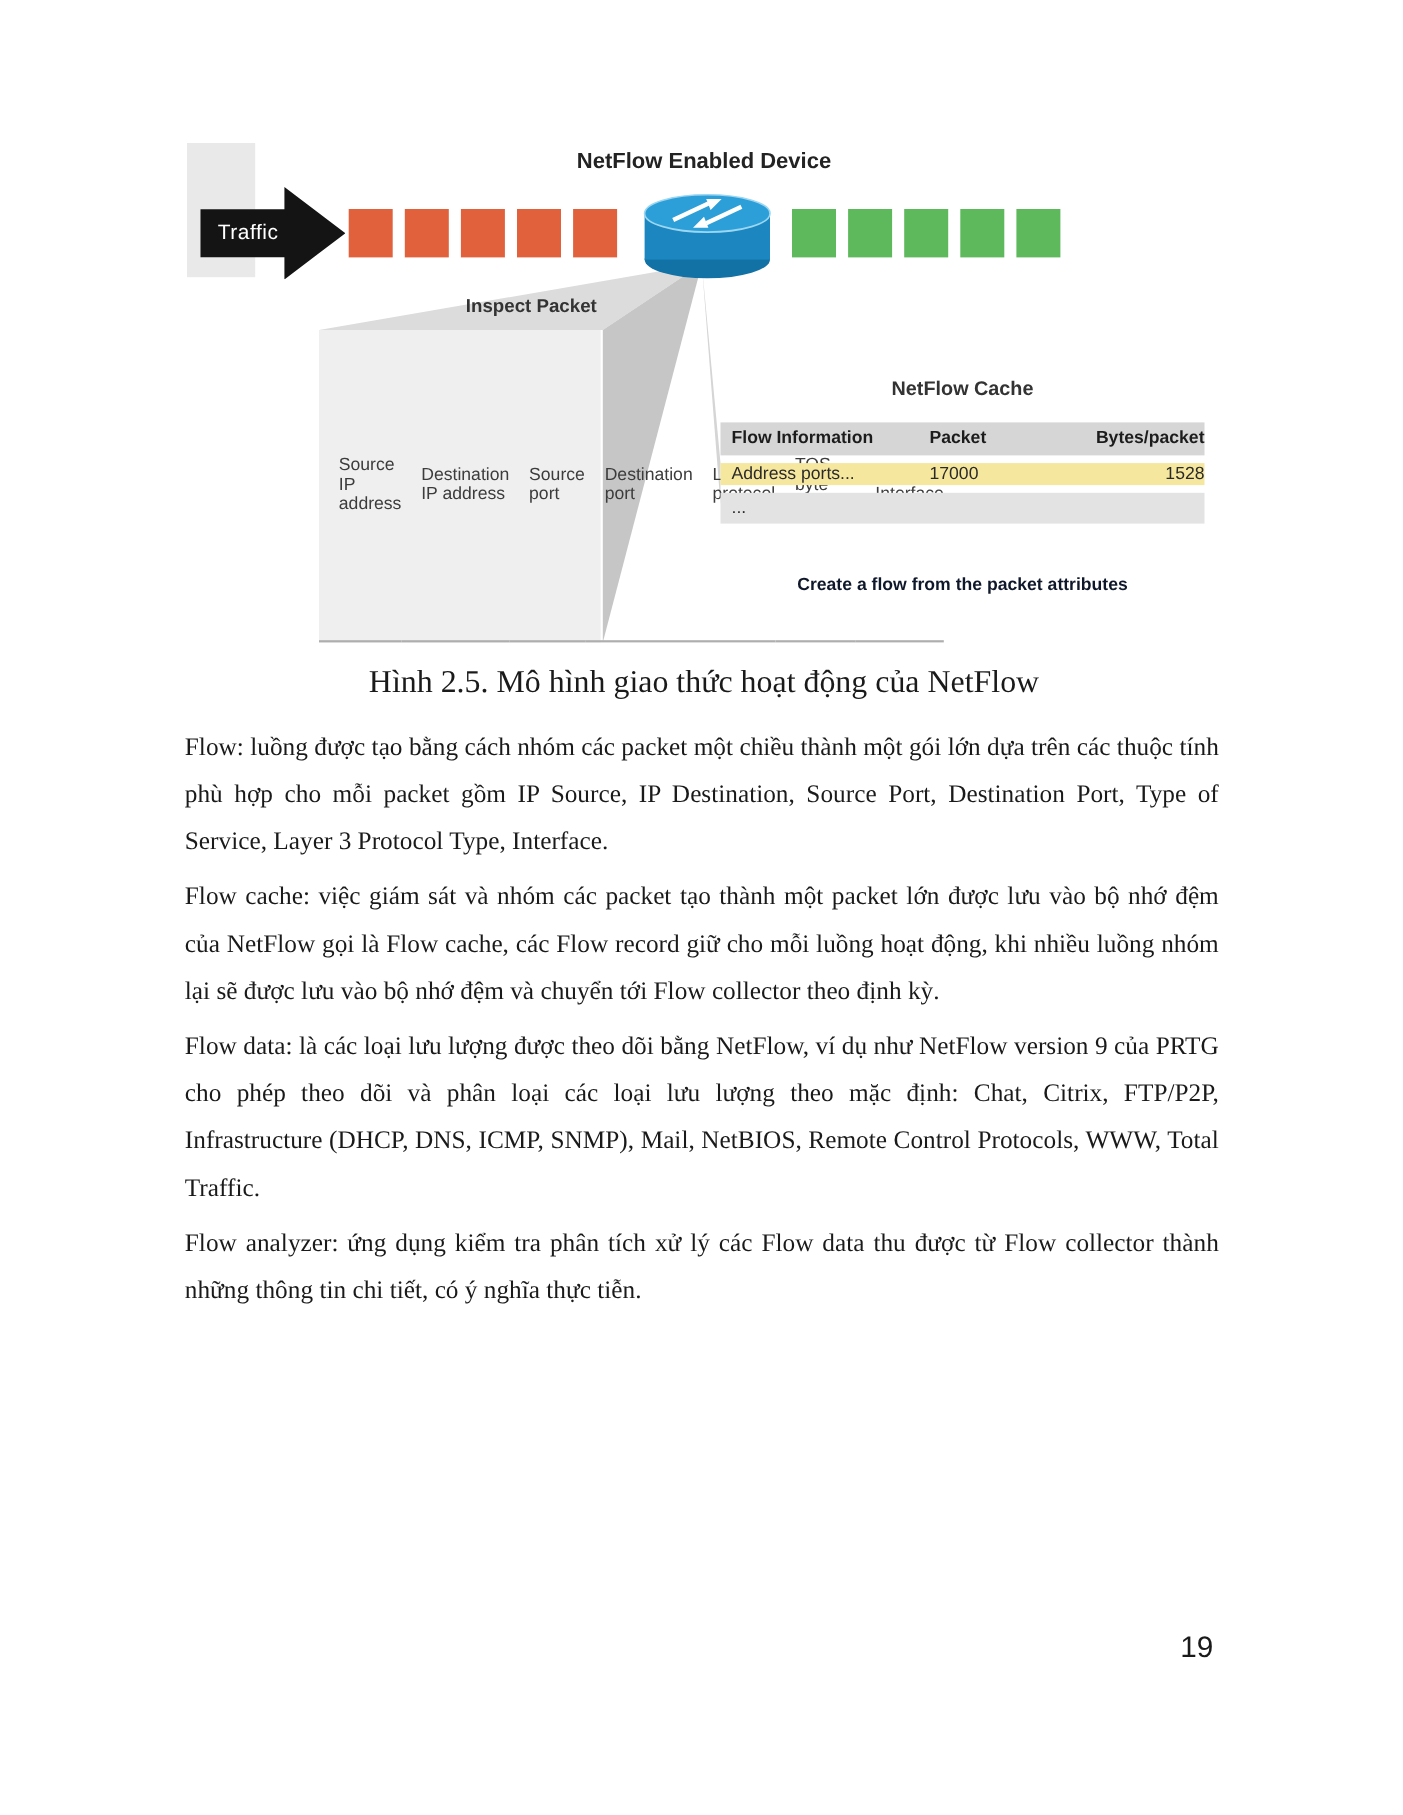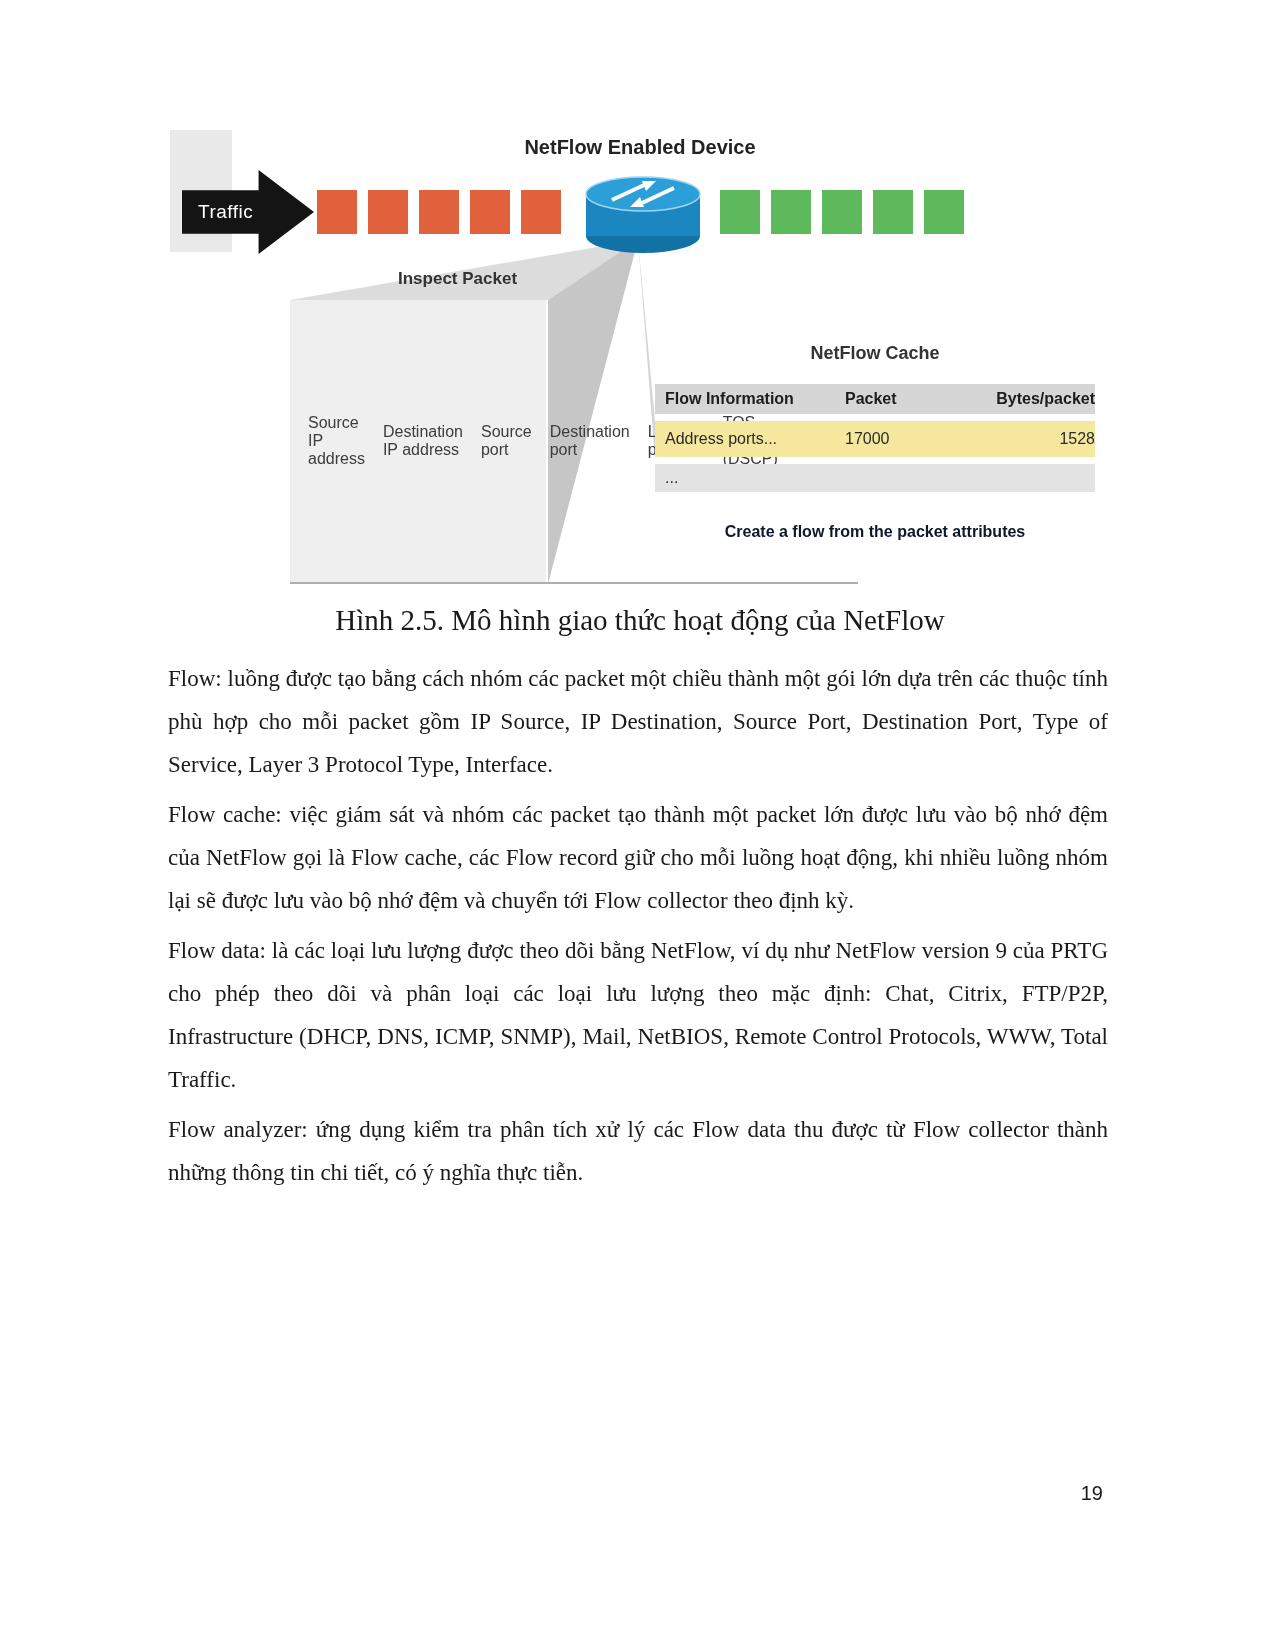--- a/index.html
+++ b/index.html
@@ -28,50 +28,50 @@
   .packets-green { left:550px; }
   .pkt { width:40px; height:44px; }
   .pkt-orange { background:#e0613c; }
   .pkt-green  { background:#5eb95c; }
 
   .router { position:absolute; left:412px; top:44px; width:122px; height:86px; z-index:3; }
 
   .funnel-svg { position:absolute; left:0; top:0; width:940px; height:462px; z-index:0; pointer-events:none; }
 
   .inspect-label { position:absolute; left:228px; top:141px; width:170px; z-index:2;
-    font-size:17px; font-weight:600; color:#333333; }
+    font-size:17px; font-weight:600; color:#333333;text-align:center; }
 
   .inspect-panel { position:absolute; left:120px; top:172px; width:256px; height:284px;
     background:#efefef; z-index:1; display:flex; flex-direction:row; }
   .inspect-item { flex:1; display:flex; align-items:center; padding-left:18px;
     font-size:16px; color:#3c3c3c; border-bottom:2px solid #aeaeae; }
 
   .cache-title { position:absolute; left:485px; top:215px; width:440px; text-align:center;
     font-size:18px; font-weight:600; color:#333333; z-index:2; }
 
   .cache-table { position:absolute; left:485px; top:256px; width:440px; z-index:2; font-size:16px; }
   .c-row { display:flex; align-items:center; }
   .c-col1 { width:190px; padding-left:10px; }
   .c-col2 { width:95px; }
   .c-col3 { width:155px;text-align:right; }
   .cache-header { background:#d6d6d6; height:30px; font-weight:bold; color:#1c1c1c; }
-  .cache-row1 { background:#f6e79f; height:36px; margin-top:7px; color:#2a2a2a; }
+  .cache-row1 { background:#f6e79f; height:20px; margin-top:7px; color:#2a2a2a; }
   .cache-row2 { background:#e3e3e3; height:28px; margin-top:7px; color:#2a2a2a; }
 
   .cache-caption { position:absolute; left:485px; top:395px; width:440px; text-align:center;
     font-size:16px; font-weight:bold; color:#0f172a; z-index:2; }
 
   
   .fig-caption { position:absolute; left:170px; top:588px; width:940px; text-align:center;
     font-size:29px; color:#1a1a1a; }
 
   .body-text { position:absolute; left:168px; top:641px; width:940px; }
   .body-text p { font-size:23px; line-height:43px; text-align:justify; margin:0 0 7px 0; }
 
-  .page-number { position:absolute; right:172px; top:1466px; font-size:20px;
+  .page-number { position:absolute; right:172px; top:1466px; font-size:27px;
     font-family:"Liberation Sans","DejaVu Sans",sans-serif; color:#1a1a1a; }
 </style>
 </head>
 <body>
 
 <div class="page">
 
   <div class="figure">
 
     <div class="fig-bg-strip"></div>

